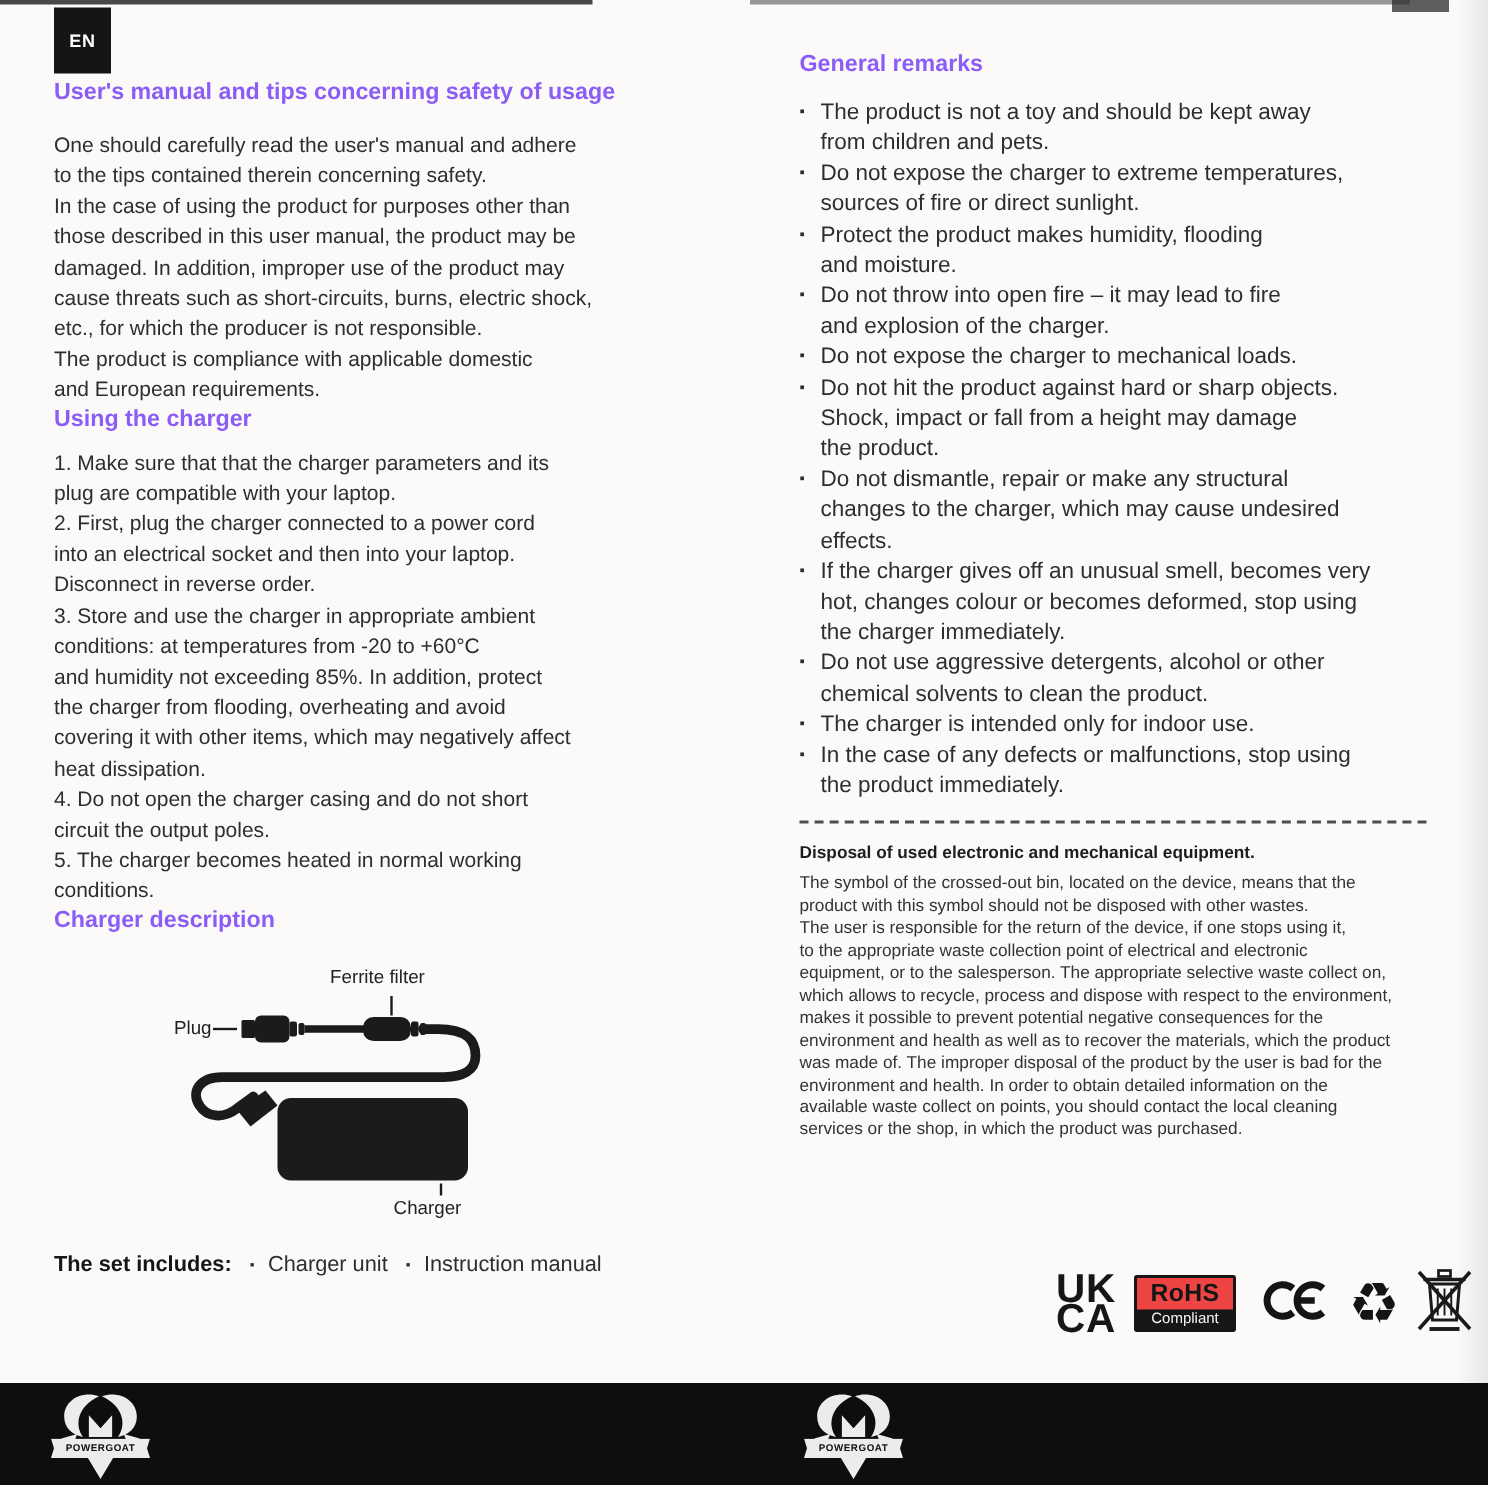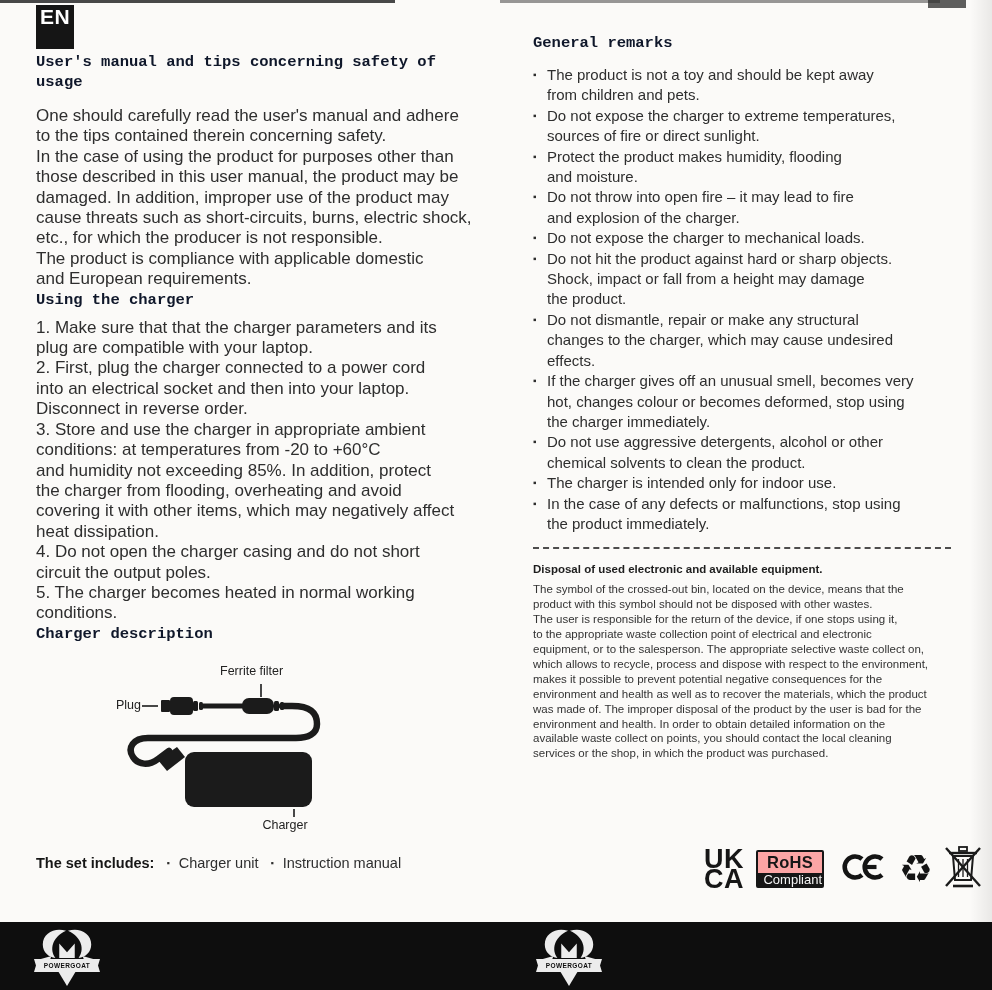--- a/index.html
+++ b/index.html
@@ -10,29 +10,29 @@
     color:#2e2e2e;
   }
   
   .scan-line1{position:absolute;left:0;top:0;width:395px;height:3px;background:#1c1c1c;opacity:.8;}
   .scan-line2{position:absolute;left:500px;top:0;width:440px;height:3px;background:#1c1c1c;opacity:.45;}
   .scan-blob{position:absolute;left:928px;top:0;width:38px;height:8px;background:#2a2a2a;opacity:.75;}
   .edge-shade{position:absolute;right:0;top:0;width:22px;height:922px;background:linear-gradient(to right,rgba(0,0,0,0),rgba(0,0,0,0.07));}
 
   .en-badge{
     position:absolute;left:36px;top:5px;width:38px;height:44px;background:#151515;
-    color:#fff;font-weight:bold;font-size:21px;display:flex;justify-content:center;
+    color:#fff;font-weight:bold;font-size:12px;display:flex;align-items:center;justify-content:center;
     letter-spacing:.5px;
   }
 
   .col-left{position:absolute;left:36px;top:52px;width:448px;}
   .col-right{position:absolute;left:533px;top:33px;width:440px;}
 
-  h2.sec{margin:0;font-size:15.5px;line-height:20px;font-weight:bold;color:#0f172a;font-family:Liberation Mono, monospace;}
-  .body-text{margin:0;font-size:17px;line-height:20.4px;white-space:pre-line;color:#2e2e2e;}
+  h2.sec{margin:0;font-size:15.5px;line-height:20px;font-weight:bold;color:#8b5cf6;}
+  .body-text{margin:0;font-size:14px;line-height:20.4px;white-space:pre-line;color:#2e2e2e;}
   .mt14{margin-top:14px;} .mt10{margin-top:10px;} .mt8{margin-top:8px;}
 
   .remarks-list{margin:12px 0 0 0;padding:0;list-style:none;}
   .remarks-list li{display:flex;margin:0;}
   .blt{flex:none;width:14px;font-size:10px;line-height:20.4px;color:#2e2e2e;}
   .li-txt{font-size:15px;line-height:20.4px;white-space:pre-line;}
 
   .dashed-sep{margin-top:13px;width:418px;border-top:2px dashed #4d4d4d;height:0;}
   .disposal-h{margin-top:13px;font-size:11.5px;font-weight:bold;color:#1d1d1d;line-height:14px;}
   .disposal-p{margin-top:6px;font-size:11.5px;line-height:14.9px;white-space:pre-line;color:#333;}
@@ -46,23 +46,23 @@
   .lbl-charger{left:214px;top:162px;width:70px;text-align:center;}
 
   .set-line{margin-top:2px;display:flex;align-items:center;font-size:14.5px;line-height:18px;}
   .set-line .lbl{font-weight:bold;color:#161616;}
   .set-line .sb{font-size:9px;margin:0 9px 0 12px;}
   .set-line .itm{color:#2e2e2e;}
 
   
   .logos{position:absolute;left:704px;top:844px;height:50px;display:flex;align-items:center;}
   .ukca{font-weight:bold;font-size:27px;line-height:20px;color:#161616;letter-spacing:.5px;}
-  .rohs{margin-left:12px;width:64px;border:2.5px solid #161616;border-radius:2px;background:#fca5a5;}
+  .rohs{margin-left:12px;width:64px;border:2.5px solid #161616;border-radius:2px;background:#ef4444;}
   .rohs-top{font-size:16.5px;font-weight:bold;color:#161616;text-align:center;line-height:21px;letter-spacing:.3px;}
-  .rohs-bot{background:#161616;color:#f5f5f5;font-size:13px;text-align:right;line-height:13px;}
+  .rohs-bot{background:#161616;color:#f5f5f5;font-size:10px;text-align:center;line-height:13px;}
   .ce{margin-left:14px;}
   .recycle{margin-left:13px;font-size:38px;line-height:36px;color:#141414;font-family:"DejaVu Sans",sans-serif;}
   .weee{margin-left:11px;}
 
   
   .footer-bar{position:absolute;left:0;top:922px;width:992px;height:68px;background:#0e0e0e;}
   .pg-logo{position:absolute;top:4px;width:62px;height:62px;}
   .pg-logo.first{left:36px;} .pg-logo.second{left:538px;}
   .pg-banner{
     position:absolute;left:-2px;right:-2px;top:33px;height:13px;background:#ececec;
@@ -212,21 +212,21 @@
         </li>
       <li>
           <span class="blt">▪</span>
           <span class="li-txt">In the case of any defects or malfunctions, stop using
 the product immediately.</span>
         </li>
     </ul>
 
     <div class="dashed-sep"></div>
 
-    <div class="disposal-h">Disposal of used electronic and available equipment.</div>
+    <div class="disposal-h">Disposal of used electronic and mechanical equipment.</div>
     <p class="disposal-p">The symbol of the crossed-out bin, located on the device, means that the
 product with this symbol should not be disposed with other wastes.
 The user is responsible for the return of the device, if one stops using it,
 to the appropriate waste collection point of electrical and electronic
 equipment, or to the salesperson. The appropriate selective waste collect on,
 which allows to recycle, process and dispose with respect to the environment,
 makes it possible to prevent potential negative consequences for the
 environment and health as well as to recover the materials, which the product
 was made of. The improper disposal of the product by the user is bad for the
 environment and health. In order to obtain detailed information on the

